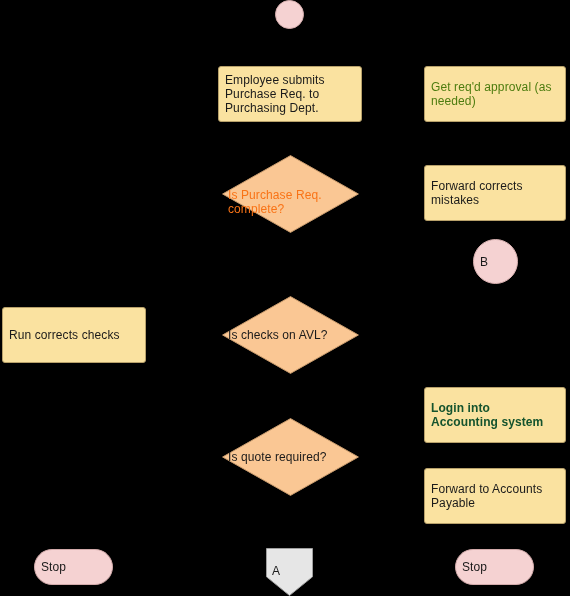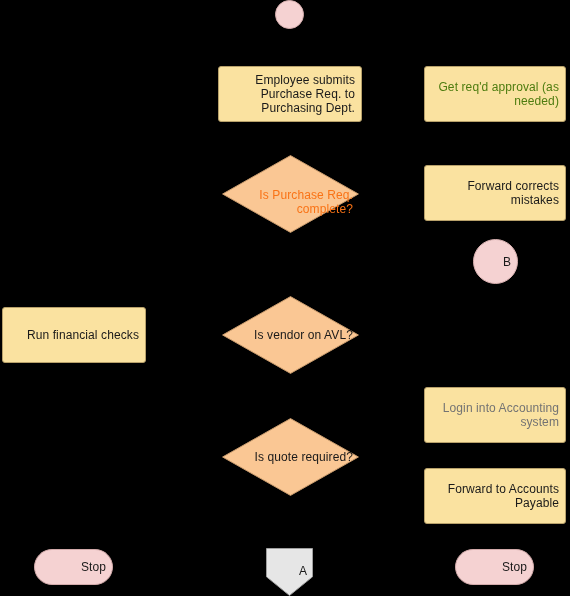--- a/index.html
+++ b/index.html
@@ -16,21 +16,21 @@
     height: 596px;
     background: #000000;
     overflow: hidden;
   }
   .node {
     position: absolute;
     box-sizing: border-box;
     display: flex;
     align-items: center;
     justify-content: center;
-    text-align: right;
+    text-align: left;
     color: #1a1a1a;
     font-size: 12px;
     line-height: 14px;
     letter-spacing: 0.1px;
   }
   .node .lbl {
     display: block;
     width: 100%;
     padding: 0 6px;
     box-sizing: border-box;
@@ -110,36 +110,36 @@
       </svg>
       <span class="lbl" style="color: #f97316; margin-top: 16px;">Is Purchase Req. complete?</span>
     </div>
     <div class="node process" style="left: 424px; top: 165px; width: 142px; height: 56px; background: rgb(250, 226, 160); border-color: rgb(183, 160, 106);">
       <span class="lbl" style="color: rgb(26, 26, 26);">Forward corrects mistakes</span>
     </div>
     <div class="node connector" style="left: 473px; top: 239px; width: 45px; height: 45px; background: rgb(245, 210, 210); border-color: rgb(216, 176, 176);">
       <span class="lbl" style="color: rgb(26, 26, 26);">B</span>
     </div>
     <div class="node process" style="left: 2px; top: 307px; width: 144px; height: 56px; background: rgb(250, 226, 160); border-color: rgb(183, 160, 106);">
-      <span class="lbl" style="color: rgb(26, 26, 26);">Run financial checks</span>
+      <span class="lbl" style="color: rgb(26, 26, 26);">Run corrects checks</span>
     </div>
     <div class="node decision" style="left: 222px; top: 296px; width: 137px; height: 78px;">
       <svg class="dia-svg" viewBox="0 0 137 78" preserveAspectRatio="none">
         <polygon points="68.5,0.6 136.4,39 68.5,77.4 0.6,39" fill="#FAC794" stroke="#c79a6c" stroke-width="1"></polygon>
       </svg>
-      <span class="lbl" style="color: rgb(26, 26, 26);">Is vendor on AVL?</span>
+      <span class="lbl" style="color: rgb(26, 26, 26);">Is checks on AVL?</span>
     </div>
     <div class="node decision" style="left: 222px; top: 418px; width: 137px; height: 78px;">
       <svg class="dia-svg" viewBox="0 0 137 78" preserveAspectRatio="none">
         <polygon points="68.5,0.6 136.4,39 68.5,77.4 0.6,39" fill="#FAC794" stroke="#c79a6c" stroke-width="1"></polygon>
       </svg>
       <span class="lbl" style="color: rgb(26, 26, 26);">Is quote required?</span>
     </div>
     <div class="node process" style="left: 424px; top: 387px; width: 142px; height: 56px; background: rgb(250, 226, 160); border-color: rgb(183, 160, 106);">
-      <span class="lbl" style="color: #737373;">Login into Accounting system</span>
+      <span class="lbl" style="color: #14532d; font-weight: bold;">Login into Accounting system</span>
     </div>
     <div class="node process" style="left: 424px; top: 468px; width: 142px; height: 56px; background: rgb(250, 226, 160); border-color: rgb(183, 160, 106);">
       <span class="lbl" style="color: rgb(26, 26, 26);">Forward to Accounts Payable</span>
     </div>
     <div class="node terminator" style="left: 34px; top: 549px; width: 79px; height: 36px; background: rgb(245, 210, 210); border-color: rgb(210, 170, 170);">
       <span class="lbl" style="color: rgb(26, 26, 26);">Stop</span>
     </div>
     <div class="node offpage" style="left: 266px; top: 548px; width: 47px; height: 48px; align-items: flex-start; padding-top: 16px;">
       <svg class="pent-svg" viewBox="0 0 47 48" preserveAspectRatio="none">
         <polygon points="0.5,0.5 46.5,0.5 46.5,28.799999999999997 23.5,47.5 0.5,28.799999999999997" fill="#E6E6E6" stroke="#9e9e9e" stroke-width="1"></polygon>

